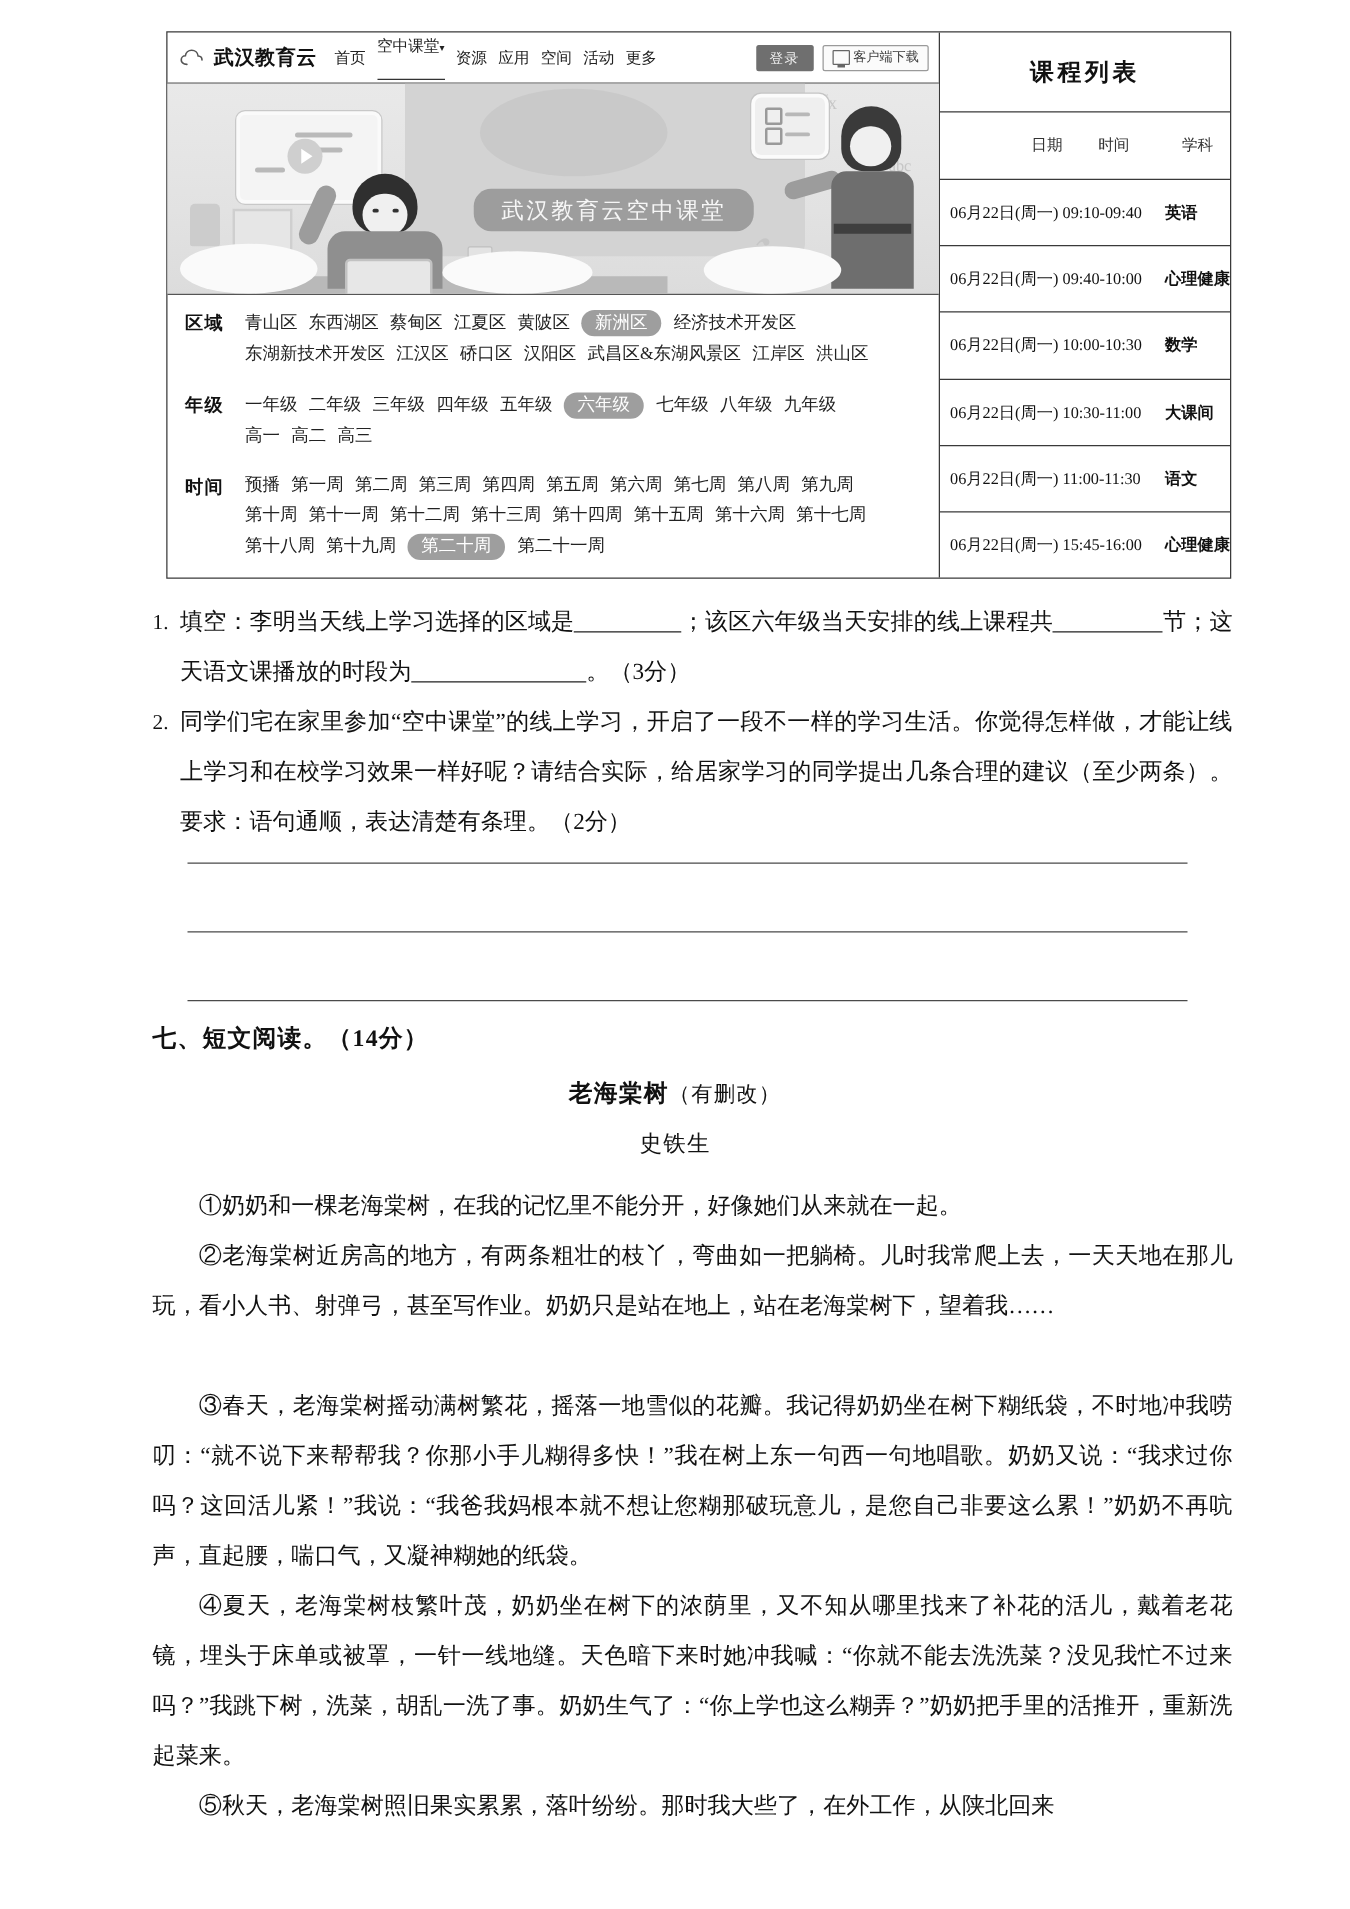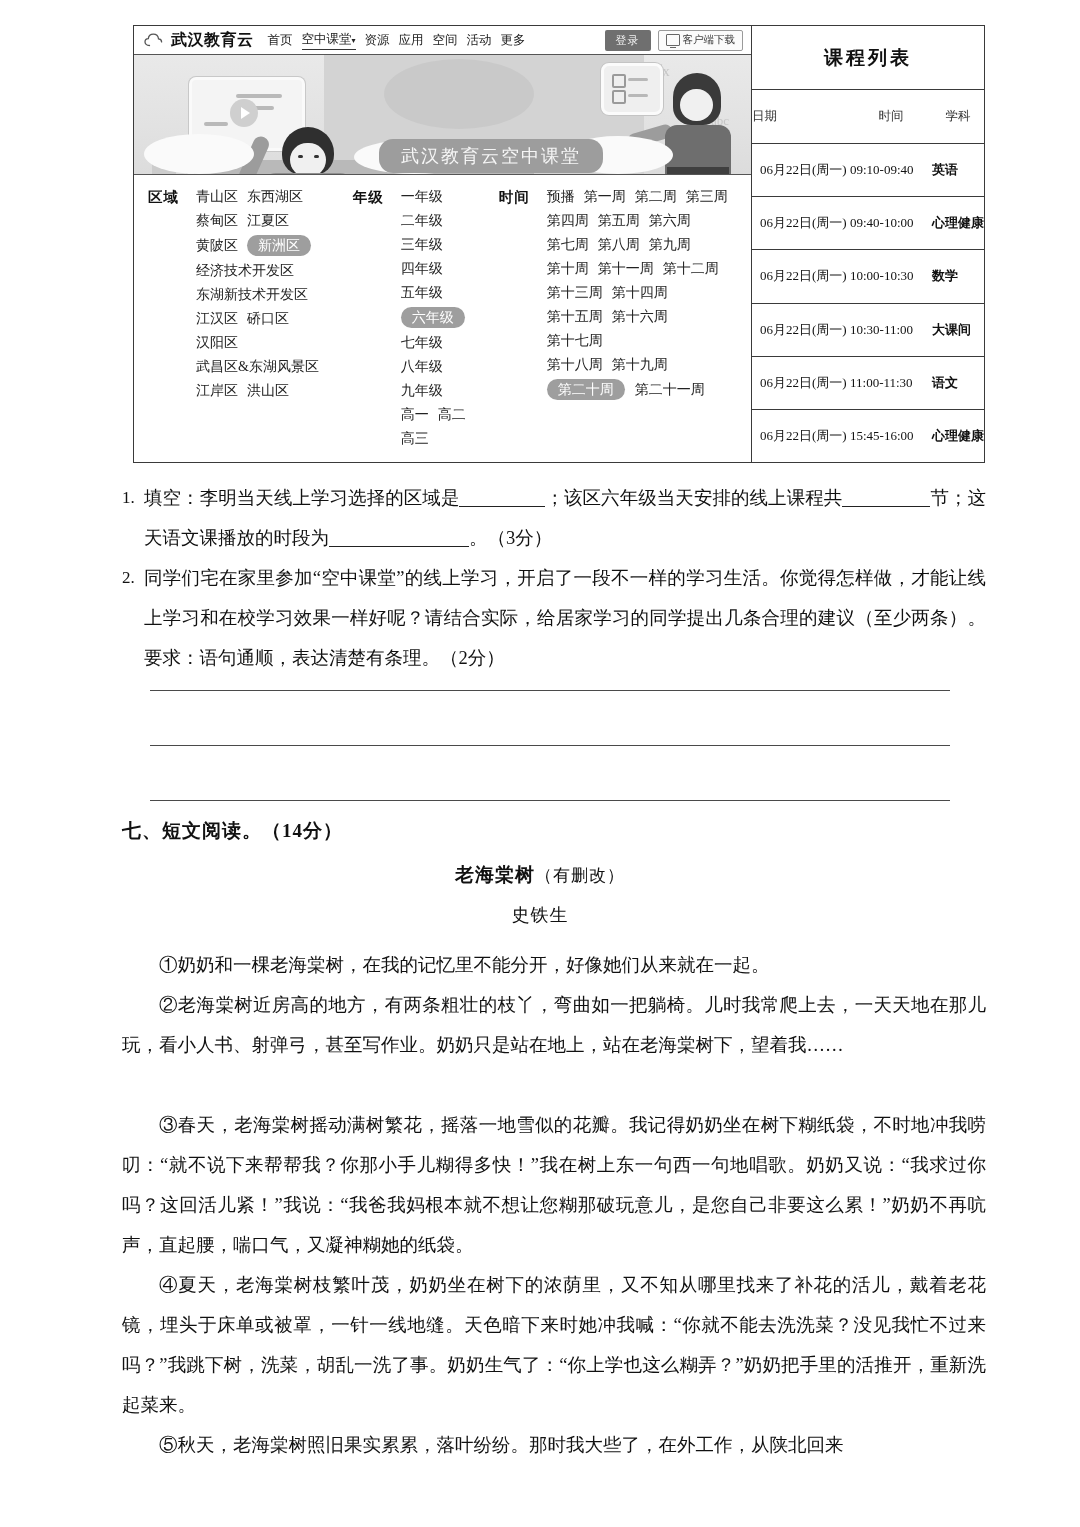--- a/index.html
+++ b/index.html
@@ -32,21 +32,21 @@
     padding:0 8px 0 10px;
     border-bottom:1.2px solid #555;
     box-sizing:border-box;
     font-family:"Liberation Sans","DejaVu Sans",sans-serif;
   }
   .brand{display:flex;align-items:center;gap:5px;}
   .cloud-icon{width:22px;height:14px;position:relative;display:inline-block;}
   .brand-name{font-size:16px;font-weight:bold;letter-spacing:.5px;color:#111;}
   .nav-items{display:flex;align-items:center;gap:9px;margin-left:14px;font-size:12.5px;color:#222;}
   .nav-item{white-space:nowrap;}
-  .nav-item.active{border-bottom:1px solid #333;padding-bottom:1px;}
+  .nav-item.active{border-bottom:1px solid #333;padding-bottom:17px;}
   .caret{font-size:8px;}
   .nav-right{margin-left:auto;display:flex;align-items:center;gap:7px;}
   .btn-login{
     background:#6f6f6f;color:#f2f2f2;font-size:11px;
     padding:3px 11px;border-radius:2px;letter-spacing:1px;
   }
   .btn-download{
     border:1px solid #9a9a9a;color:#3a3a3a;font-size:10.5px;
     padding:2.5px 7px;border-radius:2px;display:flex;align-items:center;gap:3px;
     background:#fbfbfb;
@@ -117,21 +117,21 @@
   .cloud{position:absolute;bottom:0;background:#fafafa;border-radius:50%;}
   .bn-plant{position:absolute;left:18px;top:96px;width:24px;height:34px;background:#cccccc;border-radius:4px 4px 2px 2px;}
   .bn-frame{position:absolute;left:52px;top:100px;width:44px;height:36px;background:#e6e6e6;border:2px solid #cfcfcf;}
   .bn-desk{position:absolute;left:60px;bottom:0px;width:340px;height:14px;background:#b9b9b9;}
   .bn-cup{position:absolute;left:240px;top:130px;width:18px;height:24px;background:#e3e3e3;border:1.5px solid #c0c0c0;border-radius:2px;}
   .bn-math{position:absolute;font-family:"Liberation Serif",serif;color:#c6c6c6;}
 
   
   .filters{
     flex:1;padding:12px 0 6px 0;box-sizing:border-box;
-    display:flex;flex-direction:row;justify-content:space-between;
+    display:flex;flex-direction:column;justify-content:space-between;
   }
   .frow{display:flex;align-items:flex-start;padding:0 10px 0 14px;margin-bottom:3px;}
   .flabel{
     width:48px;flex:none;font-size:14.5px;font-weight:bold;color:#111;
     padding-top:1px;letter-spacing:1px;
   }
   .fopts{flex:1;display:flex;flex-wrap:wrap;align-items:center;}
   .fopt{
     font-size:14px;color:#222;margin:0 9px 5px 0;white-space:nowrap;line-height:19px;
   }
@@ -155,21 +155,21 @@
   }
   .cl-row{
     flex:1;display:flex;align-items:center;
     border-bottom:1.6px solid #3a3a3a;box-sizing:border-box;
     font-size:13px;color:#111;
   }
   .cl-row:last-child{border-bottom:none;}
   .c-date{width:98px;padding-left:8px;box-sizing:border-box;white-space:nowrap;}
   .c-time{width:82px;box-sizing:border-box;white-space:nowrap;}
   .c-subj{flex:1;font-weight:bold;box-sizing:border-box;white-space:nowrap;}
-  .cl-head .c-date{text-align:left;padding-left:0;}
+  .cl-head .c-date{text-align:right;padding-left:12px;}
   .cl-head .c-time{text-align:center;}
   .cl-head .c-subj{text-align:center;font-weight:normal;}
 
   
   .q{
     position:absolute;left:122px;width:864px;
     font-size:18.5px;line-height:40px;color:#111;
     font-family:"Liberation Serif","DejaVu Serif",serif;
   }
   .q-num{position:absolute;left:0;top:0;font-size:17px;}

